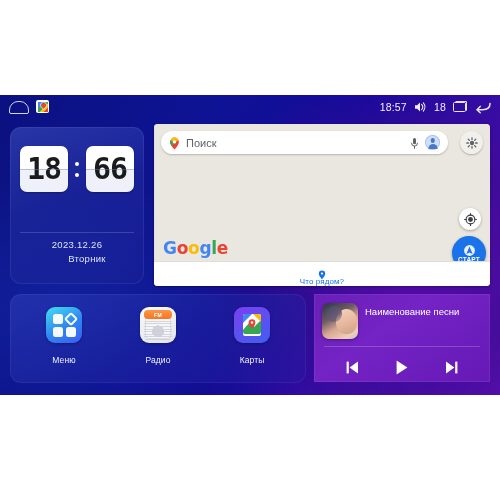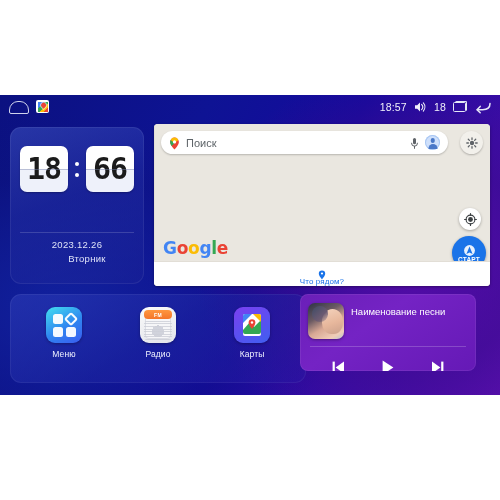--- a/index.html
+++ b/index.html
@@ -199,21 +199,21 @@
     position: absolute; left: 10px; top: 199px;
     width: 296px; height: 89px;
     border-radius: 11px;
     background: linear-gradient(150deg, rgba(46,62,185,.55) 0%, rgba(32,40,165,.45) 50%, rgba(40,24,165,.40) 100%);
     box-shadow: inset 0 0 0 1px rgba(255,255,255,.06);
     display: flex; align-items: flex-start; justify-content: space-around;
     padding: 13px 7px 0 7px;
   }
   .app { width: 52px; display: flex; flex-direction: column; align-items: center; gap: 6px; }
   .app .tile { width: 36px; height: 36px; border-radius: 9px; position: relative; overflow: hidden; box-shadow: 0 1px 3px rgba(0,0,0,.3); }
-  .app .nm { font-size: 8.5px; color: #f0f2ff; white-space: nowrap; letter-spacing: .1px; }
+  .app .nm { font-size: 8.5px; color: #f0f2ff; white-space: nowrap; letter-spacing: .1px; margin-top: 6px; }
 
   .tile-menu { background: linear-gradient(150deg, #43e0f0 0%, #2f86f0 55%, #3a5cf0 100%); }
   .tile-maps { background: linear-gradient(150deg, #7b3ff0 0%, #3f5ff0 100%); display:flex; align-items:center; justify-content:center; }
   .tile-radio { background: linear-gradient(160deg, #fafafa 0%, #e2e4ea 100%); }
   .tile-bt { background: linear-gradient(150deg, #3fd6f5 0%, #2f86f0 60%, #2f5ff0 100%); display:flex;align-items:center;justify-content:center;}
   .tile-car { background: linear-gradient(150deg, #6b3ff0 0%, #3f6ff0 100%); display:flex;align-items:center;justify-content:center;}
 
   .mz { position: absolute; background: rgba(255,255,255,.95); border-radius: 2.5px; }
   .mz.s1 { left: 7px; top: 7px; width: 10px; height: 10px; }
   .mz.s2 { left: 7px; top: 20px; width: 10px; height: 10px; }
@@ -224,23 +224,23 @@
   .radio-fm { position: absolute; left: 4px; top: 3px; right: 4px; height: 9px; border-radius: 4px; background: linear-gradient(#ff9640, #f4762a); display:flex;align-items:center;justify-content:center; }
   .radio-fm span { font-size: 5px; color: #fff; font-weight: 700; letter-spacing: .3px; }
   .radio-grille { position: absolute; left: 4px; top: 14px; right: 4px; bottom: 3px; border-radius: 3px;
     background:
       radial-gradient(circle at 50% 55%, rgba(205,207,216,.9) 0 6px, transparent 6px),
       repeating-linear-gradient(0deg, rgba(200,202,212,.75) 0 1px, transparent 1px 2.6px);
   }
 
   
   #music {
-    position: absolute; left: 300px; top: 199px;
-    width: 176px; height: 77px;
-    border-radius: 8px;
+    position: absolute; left: 314px; top: 199px;
+    width: 176px; height: 88px;
+    border-radius: 0;
     background: linear-gradient(145deg, #6a1fb8 0%, #7423c4 40%, #6519b6 100%);
     box-shadow: inset 0 0 0 1px rgba(255,255,255,.07);
     overflow: hidden;
   }
   .art {
     position: absolute; left: 8px; top: 9px; width: 36px; height: 36px; border-radius: 7px;
     overflow: hidden; box-shadow: 0 1px 3px rgba(0,0,0,.35);
     background: linear-gradient(150deg, #2b3344 0%, #6b5a63 35%, #d8a894 60%, #f0cdb8 85%, #b9c3cf 100%);
   }
   .art::before {

